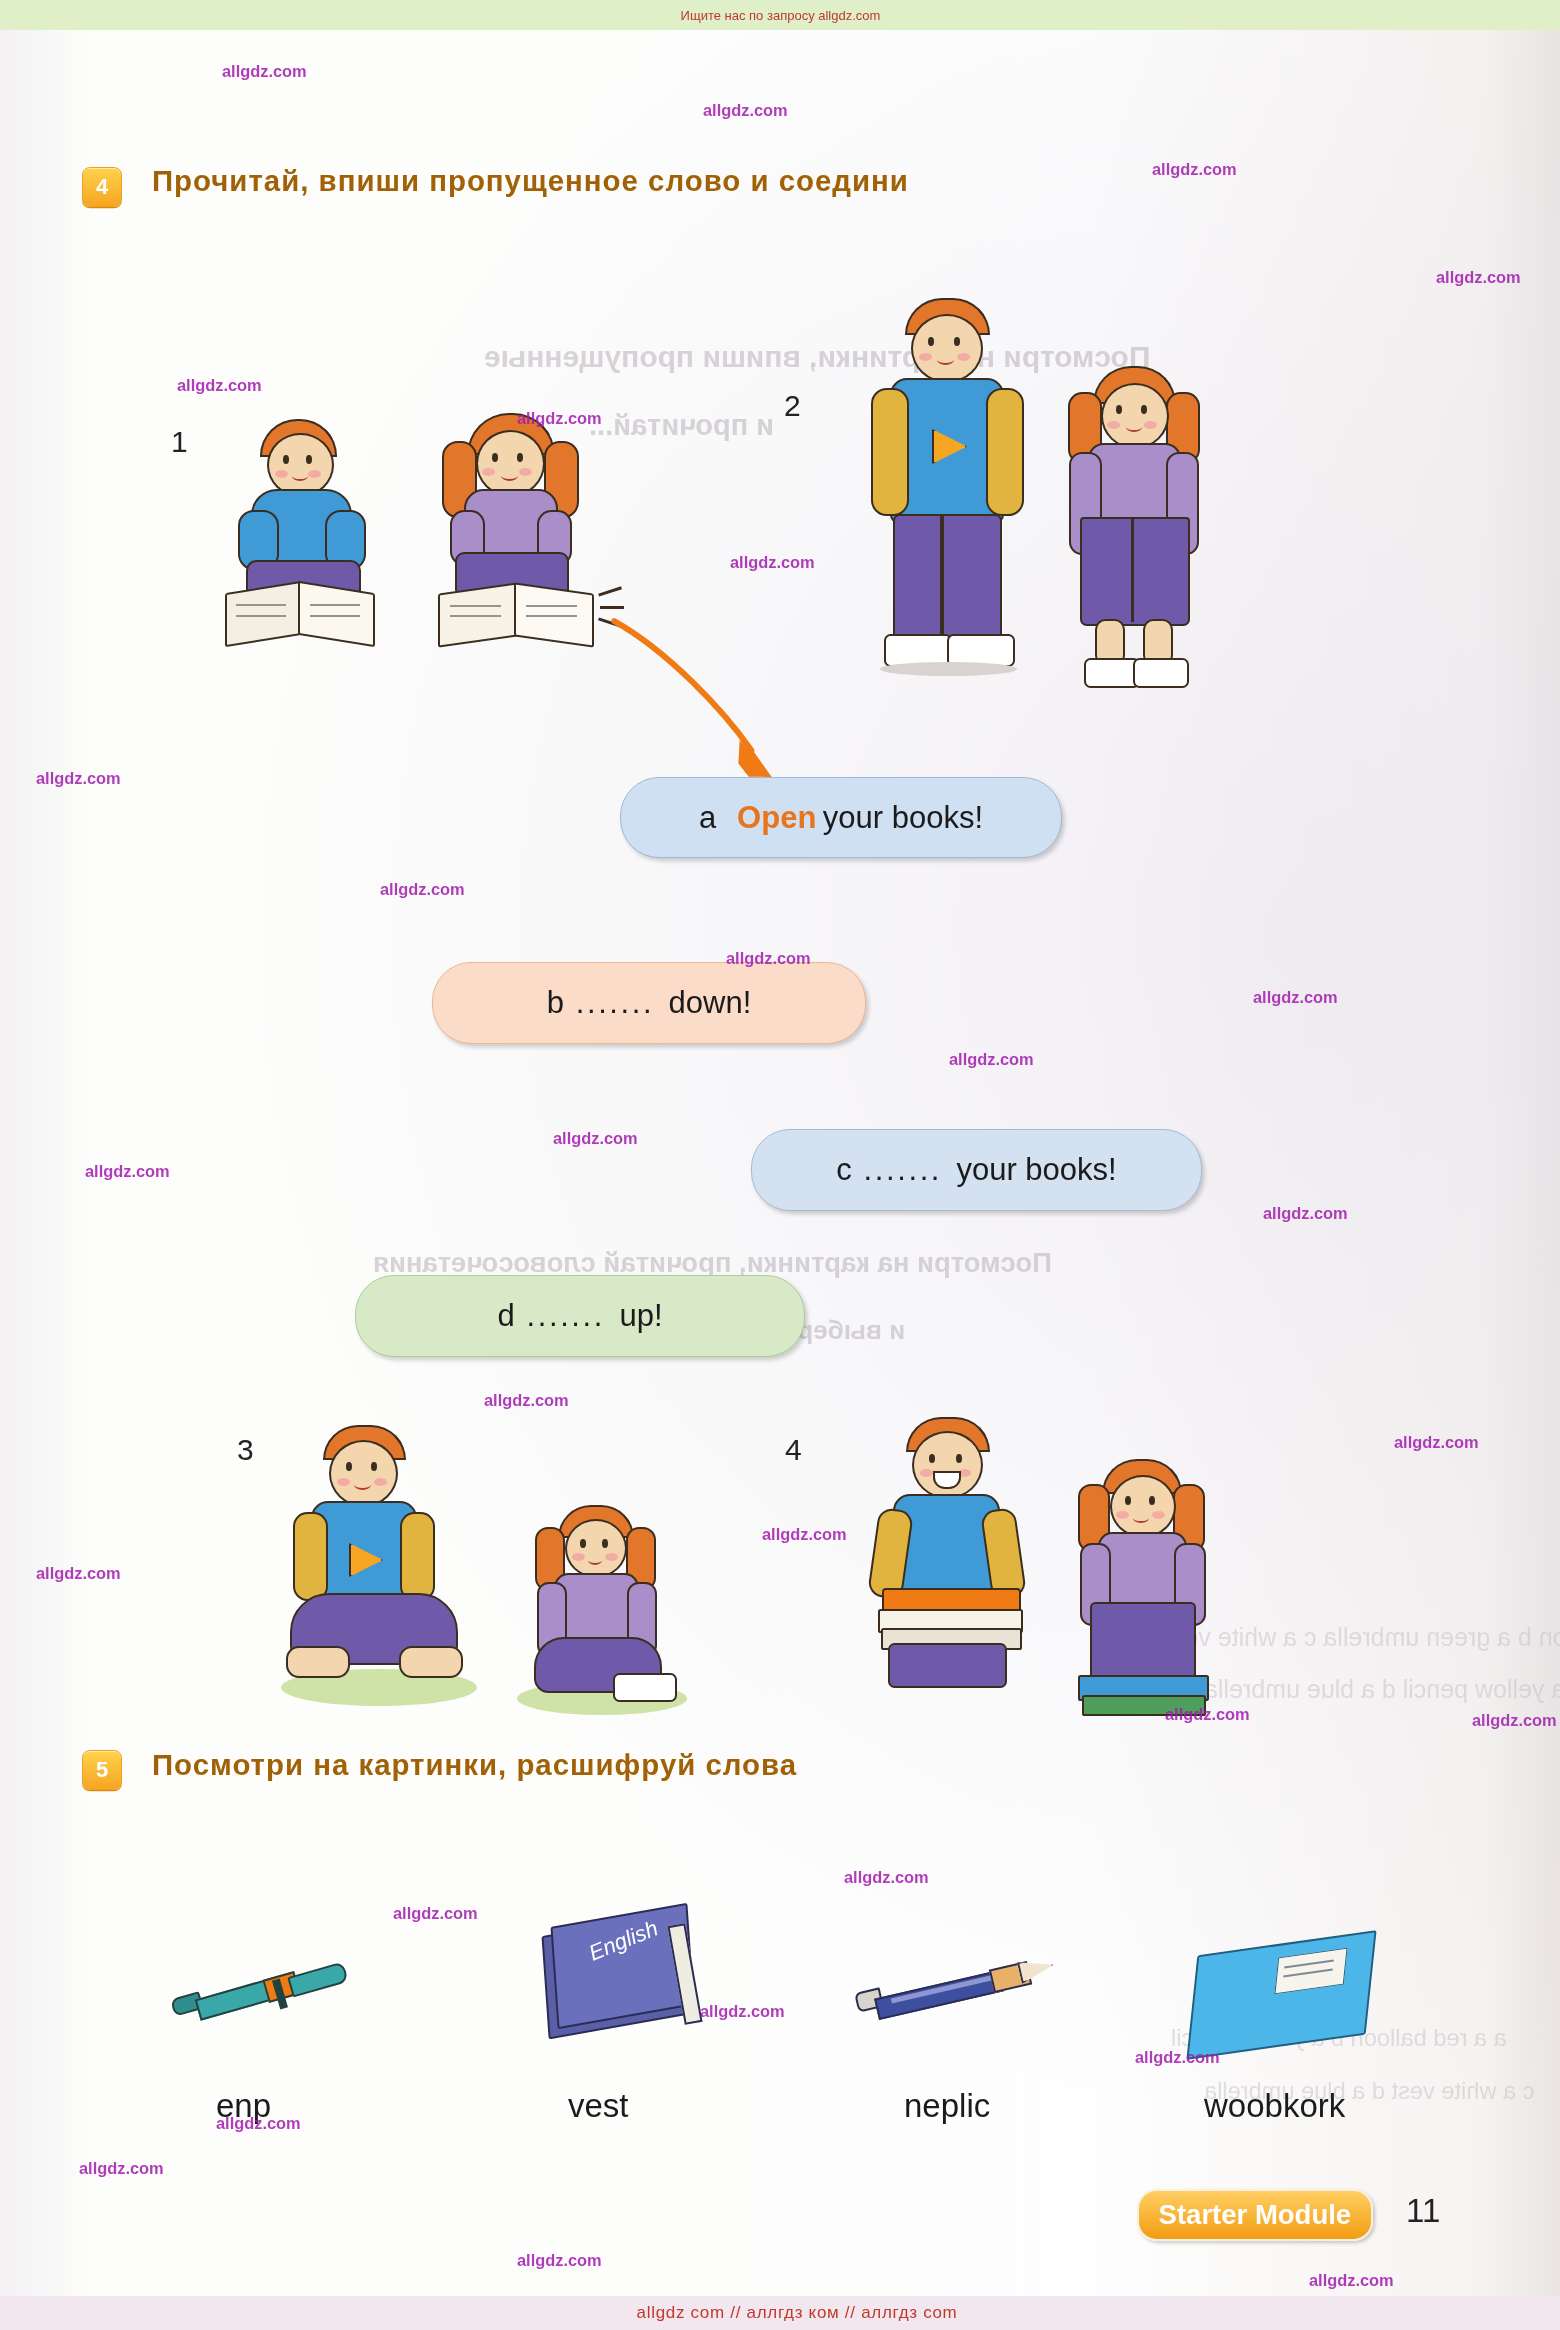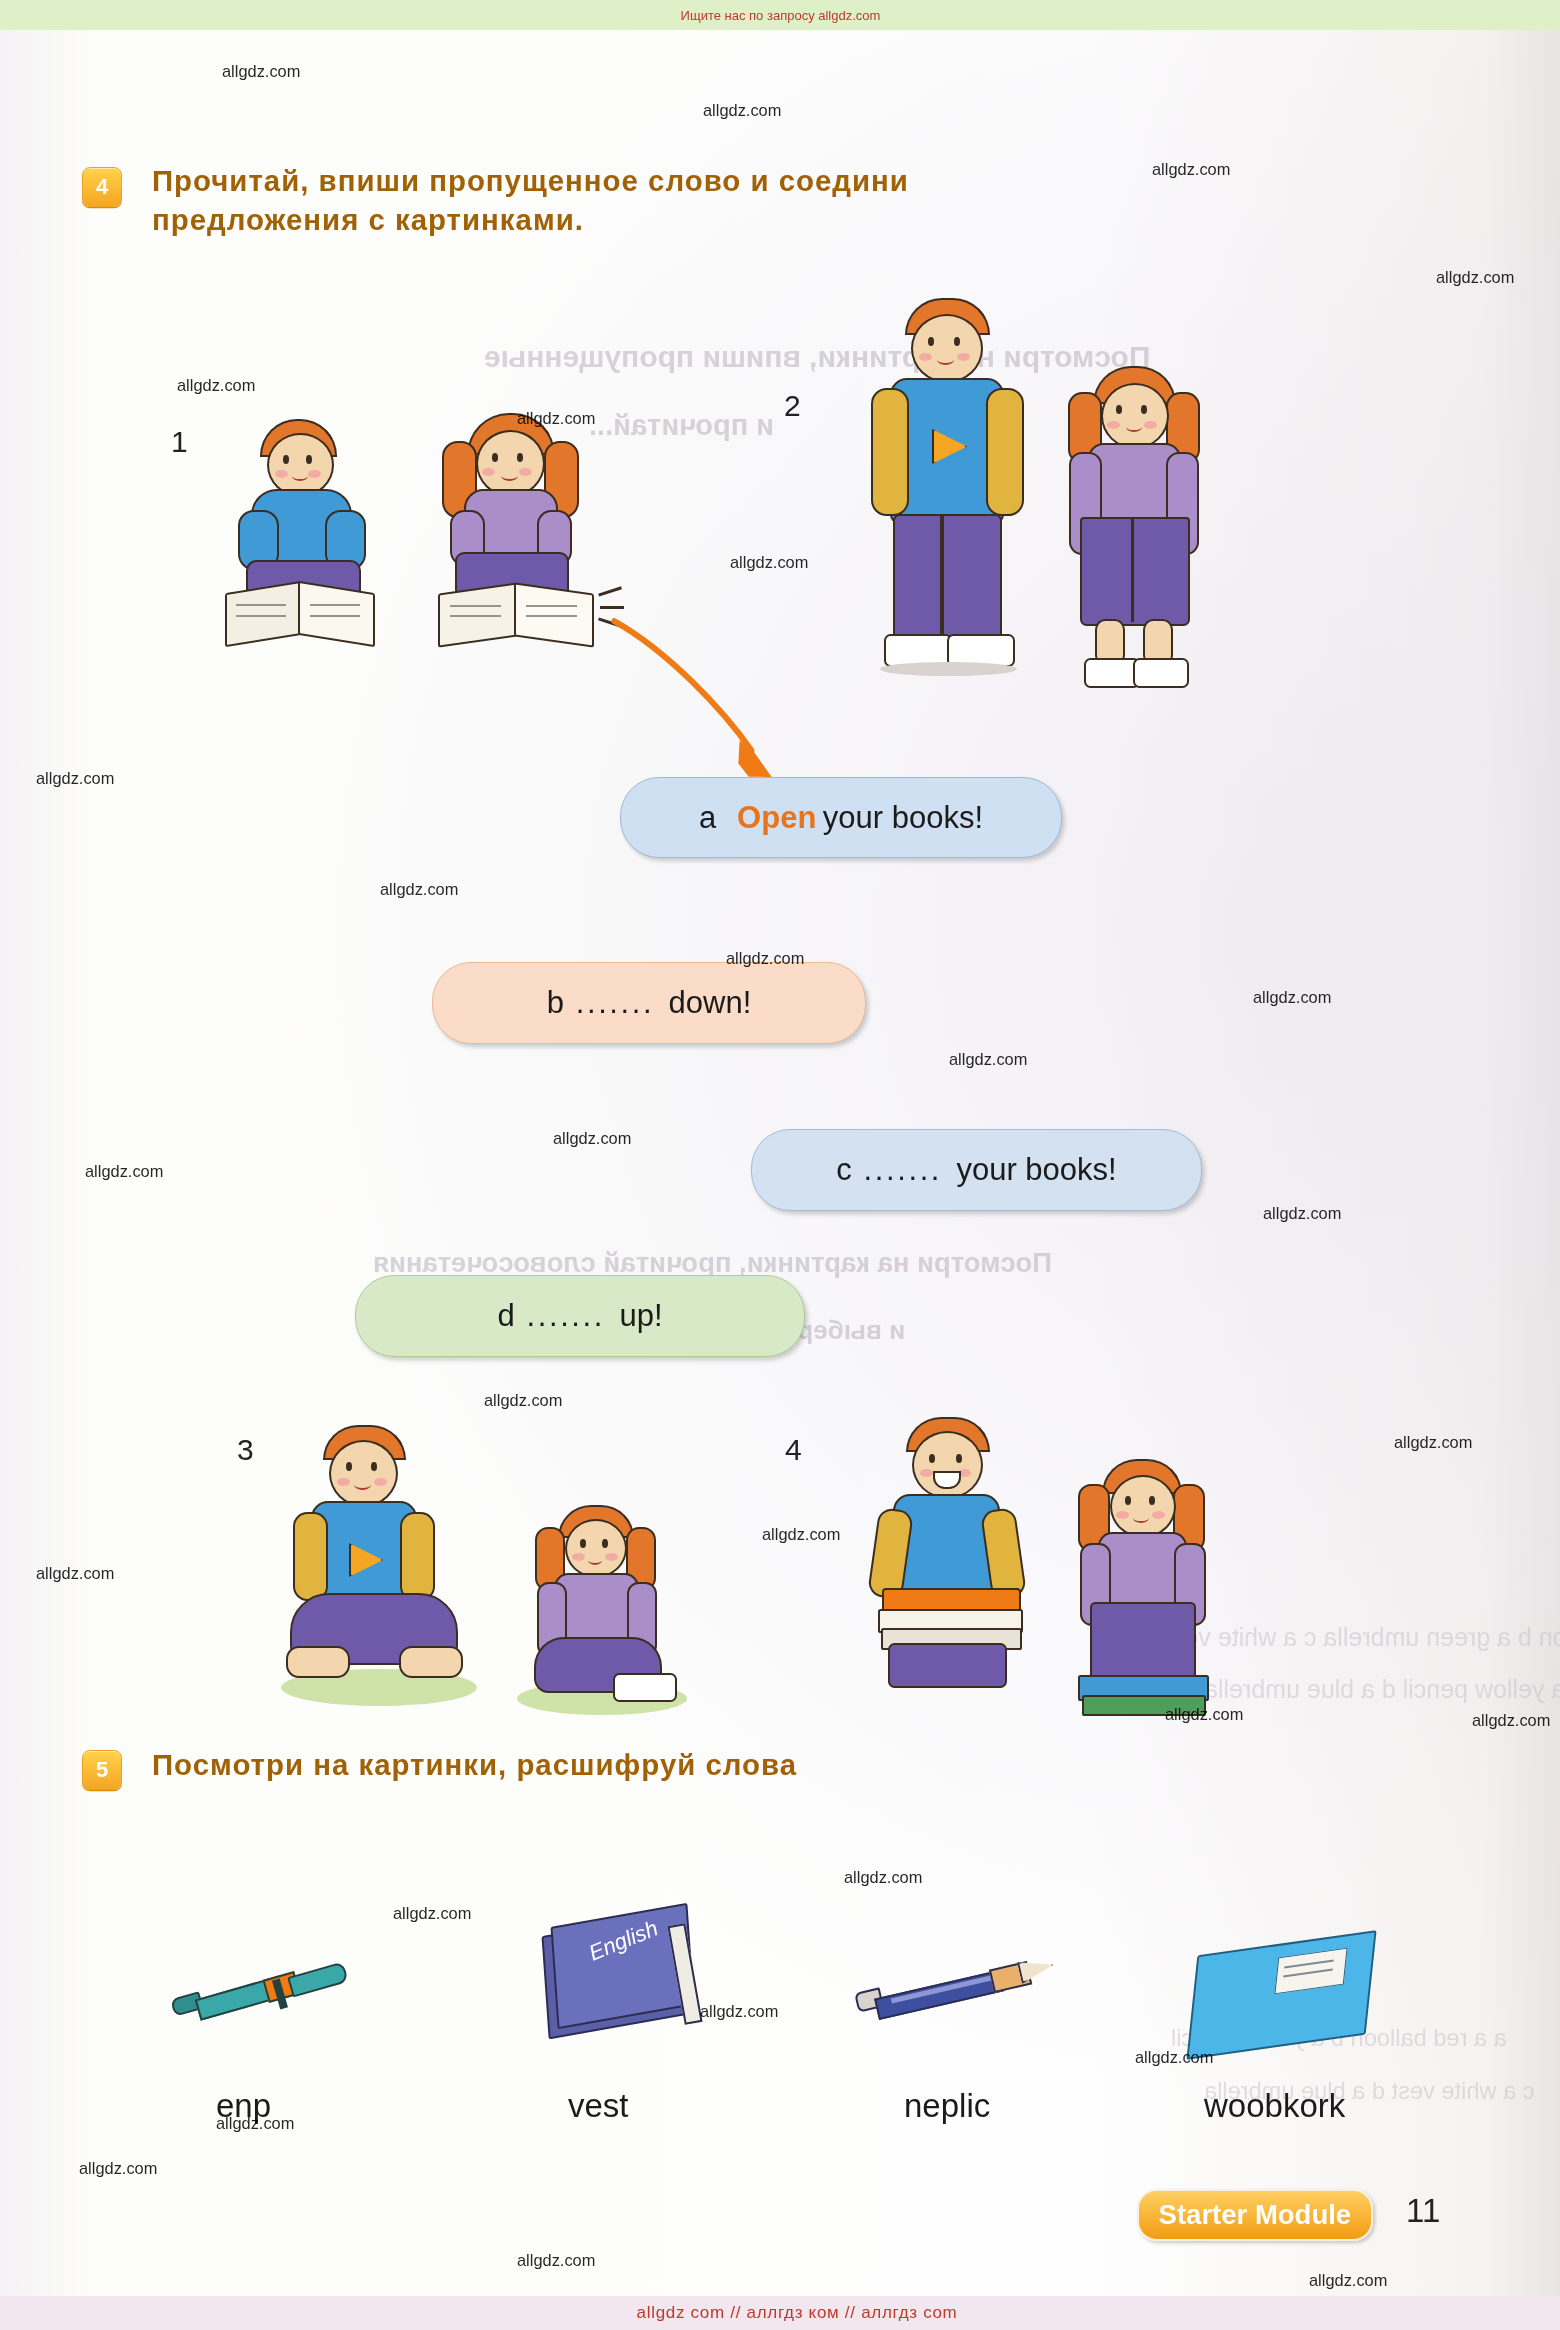--- a/index.html
+++ b/index.html
@@ -24,22 +24,22 @@
   }
   .topbanner span { color:#c0392b; font-size:13px; }
   .bottombar {
     position:absolute; left:0; bottom:0; width:1561px; height:34px;
     background:#f2e6ef; display:flex; align-items:center; justify-content:center;
   }
   .bottombar span { color:#c0392b; font-size:17px; letter-spacing:0.7px;margin-left:33px; }
 
   
   .wm {
-    position:absolute; color:#000000; font-size:16.4px; opacity:.85;
-    white-space:nowrap; pointer-events:none;
+    position:absolute; color:#a21caf; font-size:16.4px; opacity:.85;
+    white-space:nowrap; pointer-events:none;font-weight:bold;
   }
 
   
   .ghost {
     position:absolute; color:#b9b2bb; opacity:.55;
     transform: scaleX(-1);
     font-weight:bold; white-space:nowrap; pointer-events:none;
   }
   .ghost.light { color:#c9c3ca; font-weight:normal; }
 
@@ -123,21 +123,20 @@
     <div class="ghost light" style="left: 1204px; top: 1675px; font-size: 25px;">b a yellow pencil   d a blue umbrella</div>
     <div class="ghost light" style="left: 1171px; top: 2025px; font-size: 23.6px;">a a red balloon   b a yellow pencil</div>
     <div class="ghost light" style="left: 1204px; top: 2078px; font-size: 23.6px;">c a white vest   d a blue umbrella</div>
   </div>
 
 <div class="badge" style="left:82px; top:167px;">
   <span>4</span>
 </div>
 <div class="task-text" style="left:152px; top:162px; width:1171px;">
   <div>Прочитай, впиши пропущенное слово и соедини</div>
-  <div>предложения с картинками.</div>
 </div>
 
 <div class="num-label" style="left:171px; top:425px;">1</div>
 <div class="num-label" style="left:784px; top:389px;">2</div>
 <div class="num-label" style="left:237px; top:1433px;">3</div>
 <div class="num-label" style="left:785px; top:1433px;">4</div>
 
 <div class="fig" style="left:229px; top:412px; width:275px; height:275px;">
 
   <div class="hair" style="left:31px; top:6.5px; width:73px; height:34px; border-radius:37px 37px 0 0; background:#e2762a;"></div>

